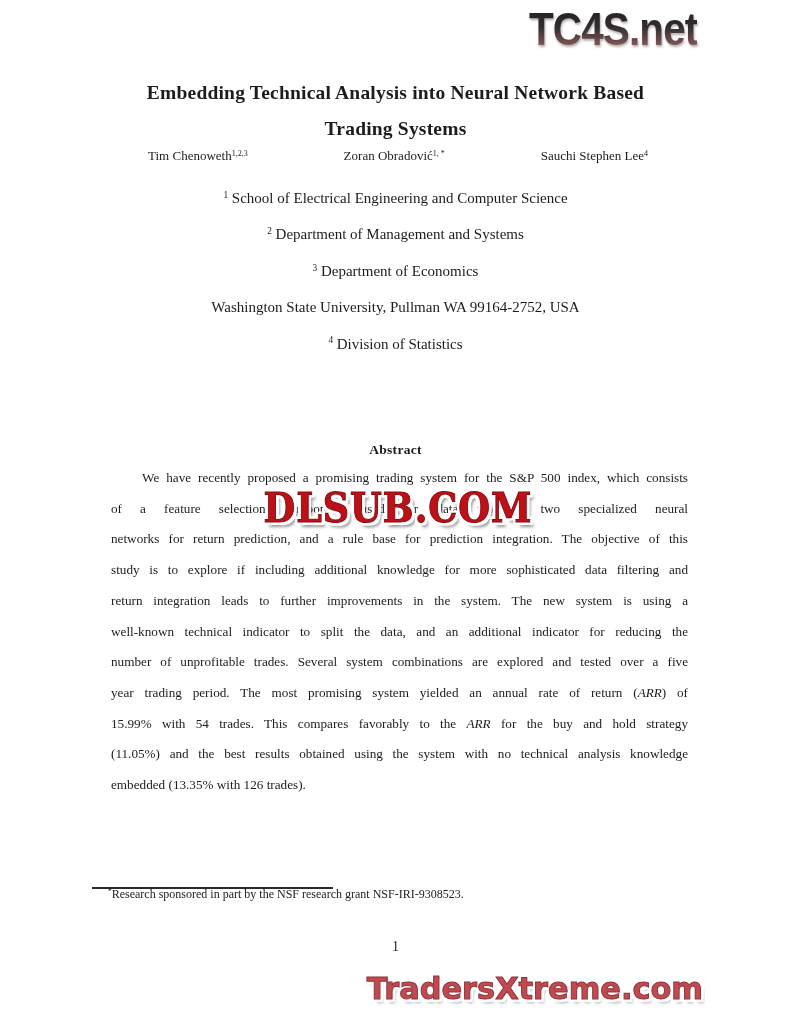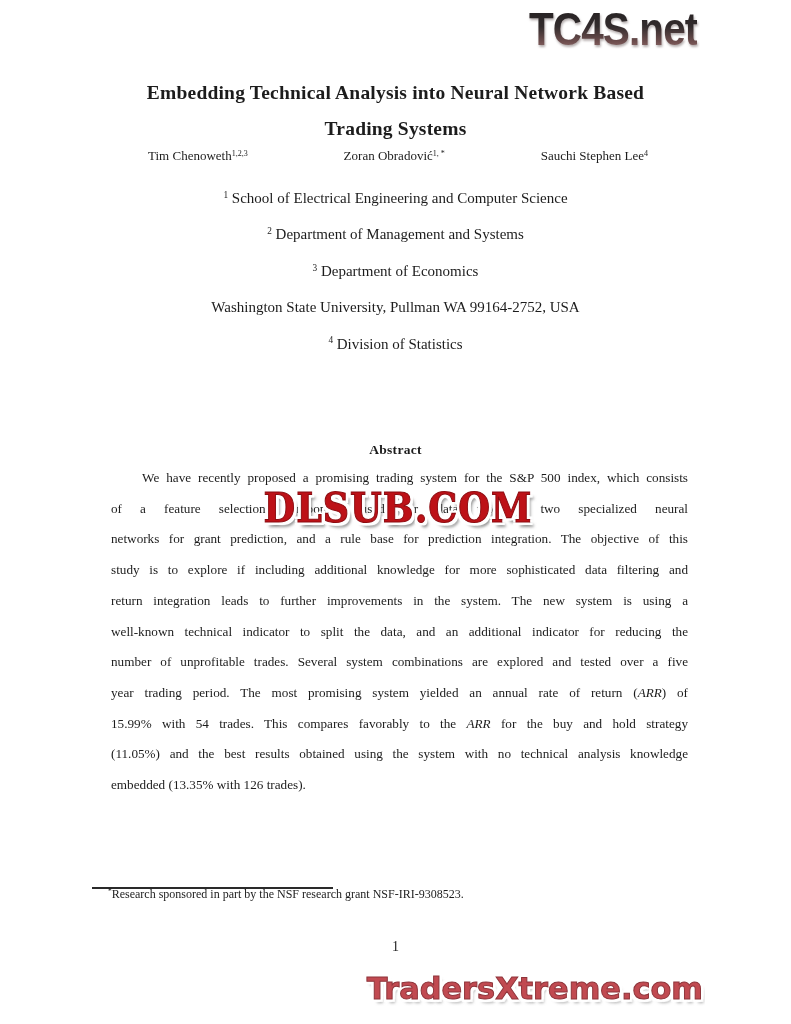--- a/index.html
+++ b/index.html
@@ -81,21 +81,21 @@
       <div class="aff-line"><sup>3</sup> Department of Economics</div>
       <div class="aff-line">Washington State University, Pullman WA 99164-2752, USA</div>
       <div class="aff-line"><sup>4</sup> Division of Statistics</div>
     </div>
 
   <div class="abstract-heading">Abstract</div>
 
   <div class="abstract" id="abstract">
       <div class="abs-line first">We have recently proposed a promising trading system for the S&amp;P 500 index, which consists</div>
       <div class="abs-line">of a feature selection component used for data filtering, two specialized neural</div>
-      <div class="abs-line">networks for grant prediction, and a rule base for prediction integration. The objective of this</div>
+      <div class="abs-line">networks for return prediction, and a rule base for prediction integration. The objective of this</div>
       <div class="abs-line">study is to explore if including additional knowledge for more sophisticated data filtering and</div>
       <div class="abs-line">return integration leads to further improvements in the system. The new system is using a</div>
       <div class="abs-line">well-known technical indicator to split the data, and an additional indicator for reducing the</div>
       <div class="abs-line">number of unprofitable trades. Several system combinations are explored and tested over a five</div>
       <div class="abs-line">year trading period. The most promising system yielded an annual rate of return (<i>ARR</i>) of</div>
       <div class="abs-line">15.99% with 54 trades. This compares favorably to the <i>ARR</i> for the buy and hold strategy</div>
       <div class="abs-line">(11.05%) and the best results obtained using the system with no technical analysis knowledge</div>
       <div class="abs-line last">embedded (13.35% with 126 trades).</div>
     </div>
 

